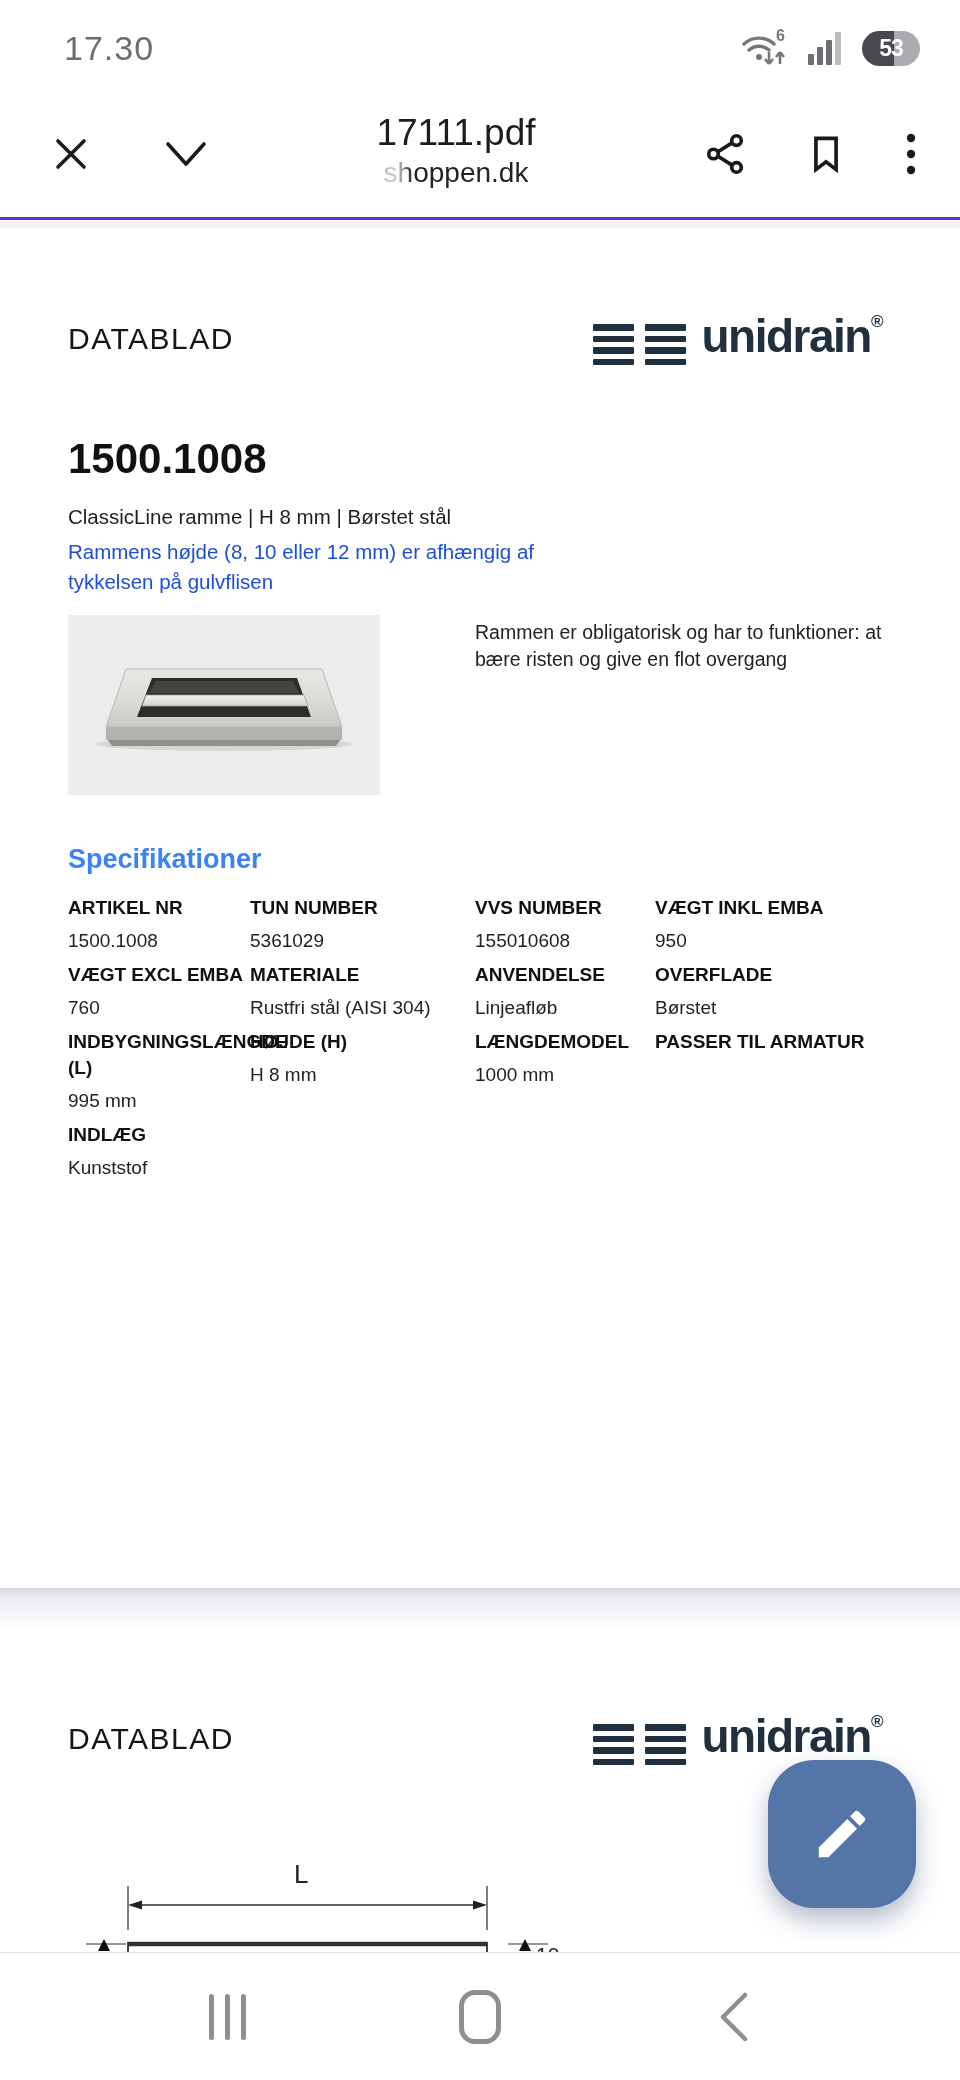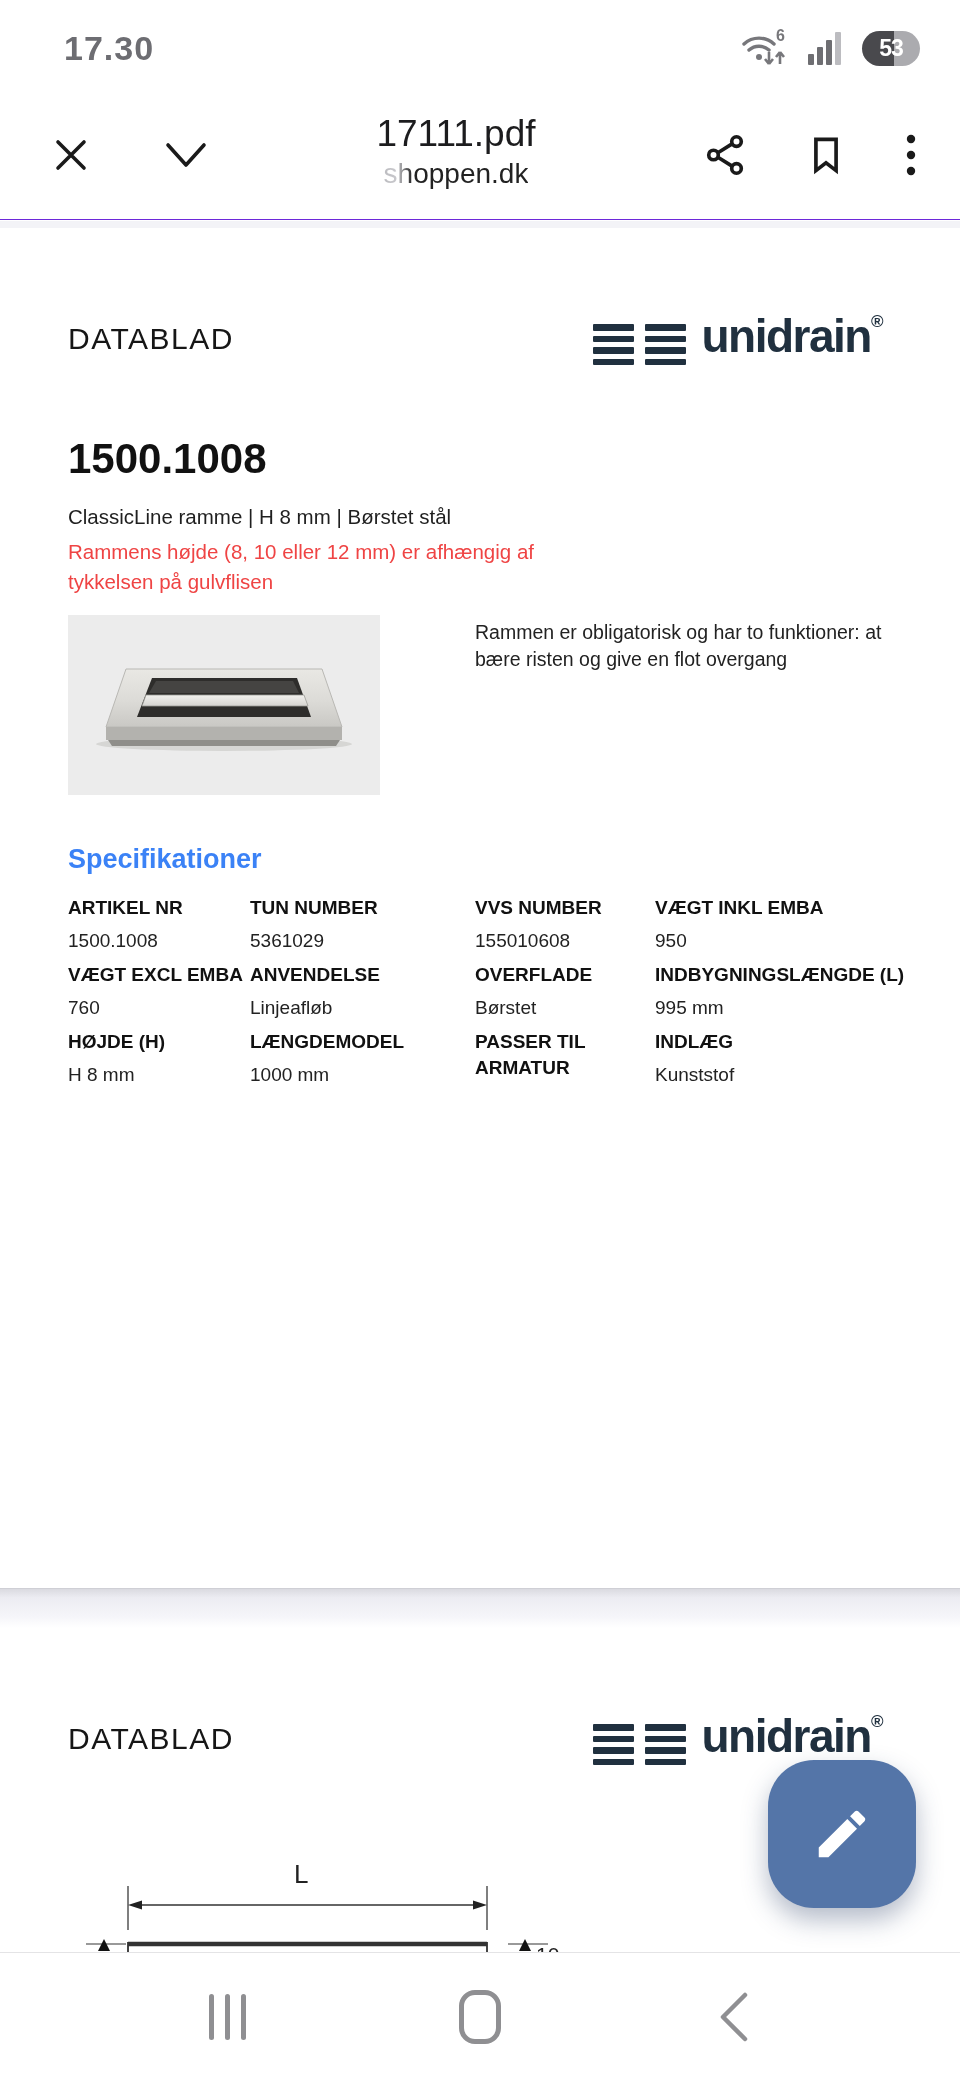--- a/index.html
+++ b/index.html
@@ -4,28 +4,28 @@
 <style>
   * { margin:0; padding:0; box-sizing:border-box; }
   html,body { width:960px; height:2080px; }
   body {
     font-family:"Liberation Sans","DejaVu Sans",sans-serif;
     background:#ffffff; color:#1a1a1a; position:relative; overflow:hidden;
   }
 
   
   .status-bar { height:90px; display:flex; justify-content:space-between; align-items:center; padding:6px 40px 0 64px; background:#fff; }
-  .time { font-size:34px; font-weight:700; color:#6d6d72; letter-spacing:1px; }
+  .time { font-size:34px; font-weight:400; color:#6d6d72; letter-spacing:1px; }
   .status-icons { display:flex; align-items:center; gap:16px; }
   .battery { width:58px; height:35px; border-radius:18px; display:flex; align-items:center; justify-content:center;
     background:linear-gradient(90deg,#49494d 0%,#49494d 56%,#ababaf 56%,#ababaf 100%); }
   .battery span { color:#fff; font-size:23px; font-weight:700; letter-spacing:-1px; }
 
   
-  .pdf-header { height:130px; display:flex; align-items:center; padding:0 36px 0 44px; background:#fff; border-bottom:1px solid #6d28d9; }
+  .pdf-header { height:130px; display:flex; align-items:center; padding:0 36px 0 44px; background:#fff; border-bottom:3px solid #6d28d9; }
   .hdr-left { display:flex; align-items:center; gap:58px; }
   .icon-btn { background:none; border:none; cursor:pointer; display:flex; align-items:center; justify-content:center; padding:6px; }
   .hdr-center { flex:1; display:flex; flex-direction:column; align-items:center; margin-top:-6px; }
   .doc-title { font-size:37px; color:#1c1c1e; line-height:44px; }
   .doc-subtitle { font-size:28px; line-height:36px;
     background:linear-gradient(90deg,#bcbcc0 0px,#c9c9cd 13px,#222 28px);
     -webkit-background-clip:text; background-clip:text; color:transparent; }
   .hdr-right { display:flex; align-items:center; gap:44px; }
 
   
@@ -38,21 +38,21 @@
   .datablad { font-size:30px; letter-spacing:1.5px; color:#161616; }
   .brand-logo { display:flex; align-items:flex-start; gap:16px;justify-content:flex-end; }
   .logo-bars { display:flex; gap:11px; padding-top:12px; }
   .bar-group { display:flex; flex-direction:column; gap:5px; }
   .bar { width:41px; height:6.5px; background:#20303f; border-radius:1px; }
   .logo-text { font-size:46px; font-weight:600; color:#20303f; letter-spacing:-1.5px; line-height:48px; }
   .logo-reg { font-size:17px; color:#20303f; vertical-align:top; line-height:20px; }
 
   .product-code { margin:70px 0 0 68px; font-size:42px; font-weight:700; color:#111; line-height:48px; }
   .product-line { margin:22px 0 0 68px; font-size:20.5px; color:#1f1f1f; line-height:24px; }
-  .product-note { margin:8px 68px 0 68px; font-size:20.5px; color:#ef4444; line-height:30px; max-width:490px; }
+  .product-note { margin:8px 68px 0 68px; font-size:20.5px; color:#1d4ed8; line-height:30px; max-width:490px; }
 
   .media-row { display:flex; margin:18px 30px 0 68px; gap:95px; }
   .product-image { width:312px; height:180px; background:#ececec; flex:none; }
   .descriptions { width:488px; font-size:19.5px; line-height:27px; color:#222; padding-top:4px; }
   .desc + .desc { margin-top:27px; }
 
   .spec-title { margin:48px 0 0 68px; font-size:27px; font-weight:700; line-height:32px; color:#3b82f6; }
   .spec-grid { display:grid; grid-template-columns:182px 225px 180px auto; padding:20px 8px 0 68px; }
   .spec-cell { margin-bottom:8px; padding-right:6px; min-height:59px; }
   .spec-label { font-size:19px; font-weight:700; color:#111; line-height:26px; margin-bottom:6px; white-space:normal; }
@@ -221,20 +221,24 @@
         </div>
         <div class="spec-cell">
           <div class="spec-label">VÆGT INKL EMBA</div>
           <div class="spec-value">950</div>
         </div>
         <div class="spec-cell">
           <div class="spec-label">VÆGT EXCL EMBA</div>
           <div class="spec-value">760</div>
         </div>
         <div class="spec-cell">
+          <div class="spec-label">MATERIALE</div>
+          <div class="spec-value">Rustfri stål (AISI 304)</div>
+        </div>
+        <div class="spec-cell">
           <div class="spec-label">ANVENDELSE</div>
           <div class="spec-value">Linjeafløb</div>
         </div>
         <div class="spec-cell">
           <div class="spec-label">OVERFLADE</div>
           <div class="spec-value">Børstet</div>
         </div>
         <div class="spec-cell">
           <div class="spec-label">INDBYGNINGSLÆNGDE (L)</div>
           <div class="spec-value">995 mm</div>

